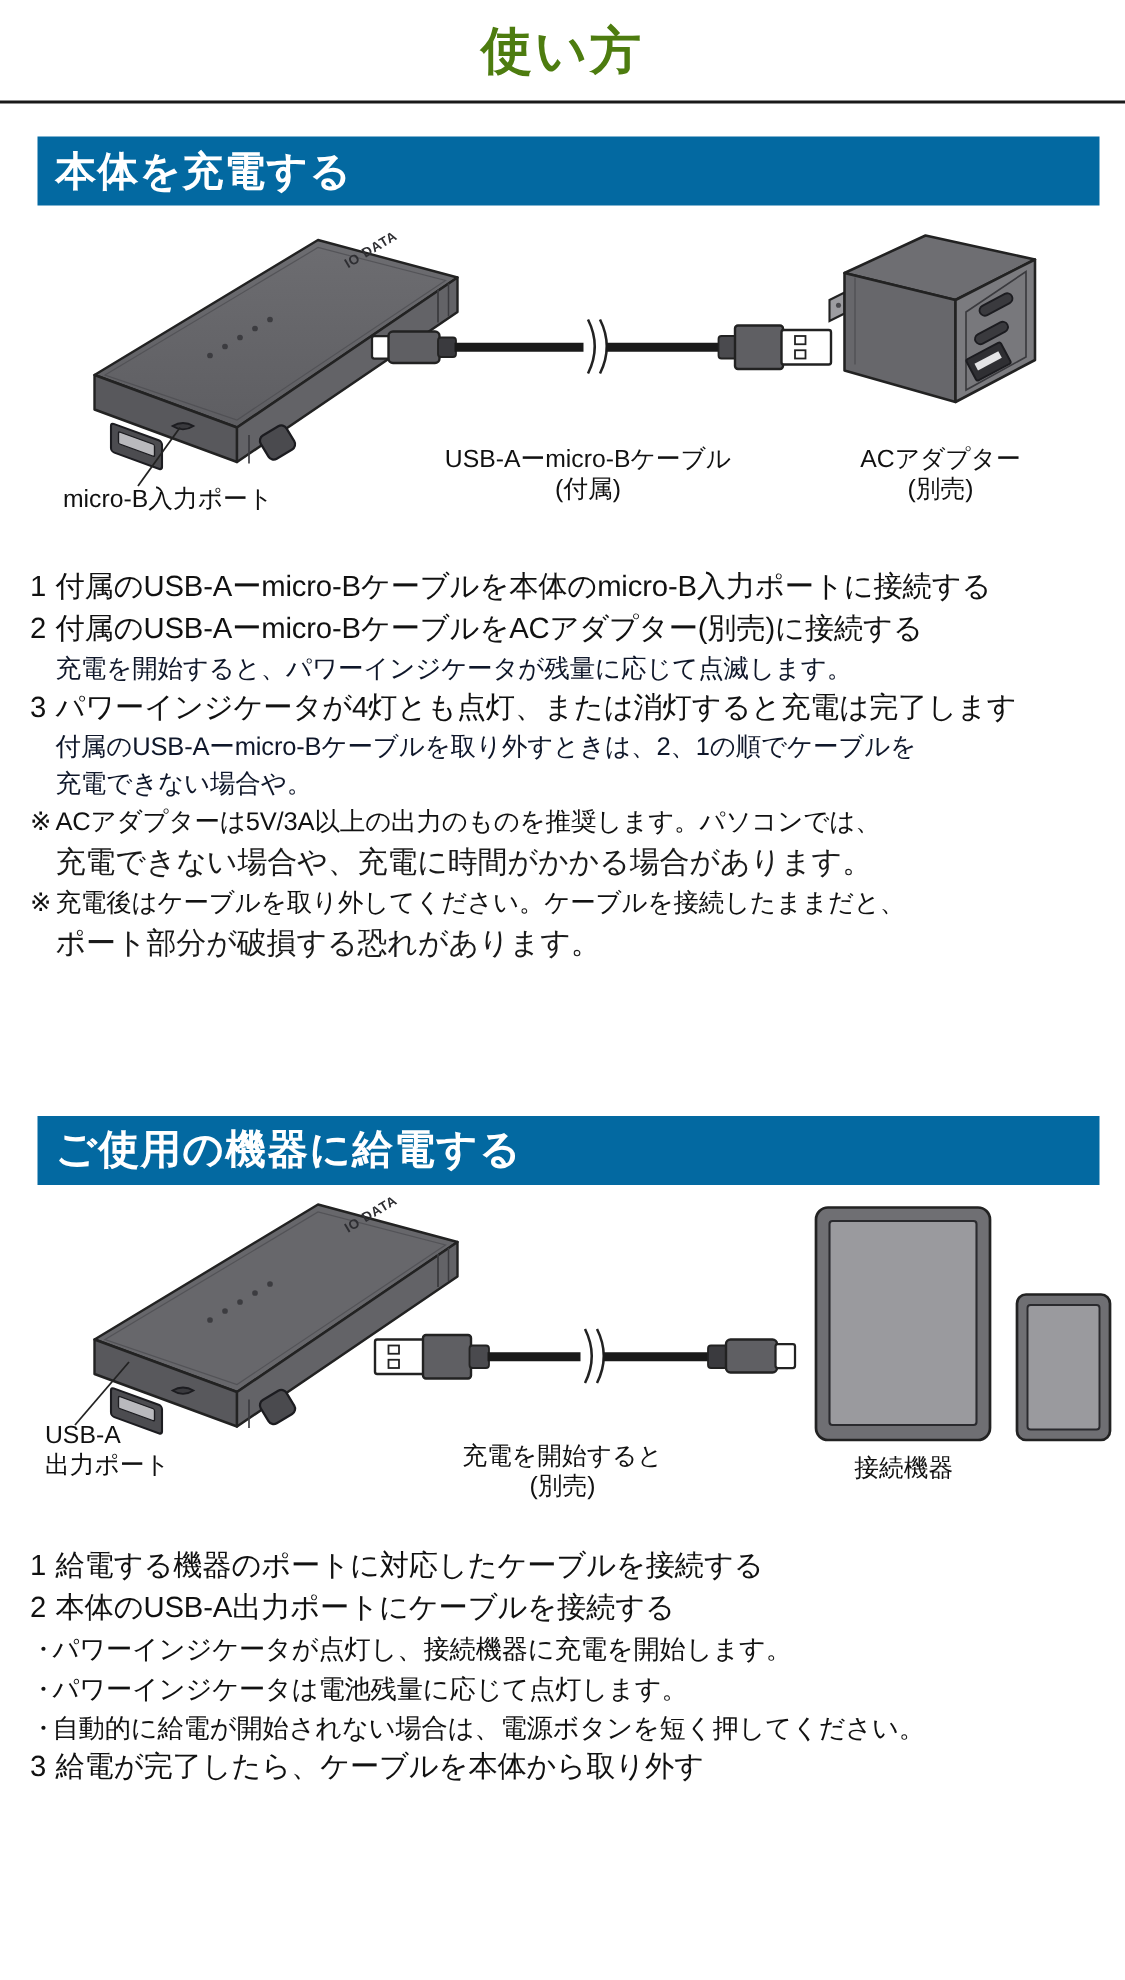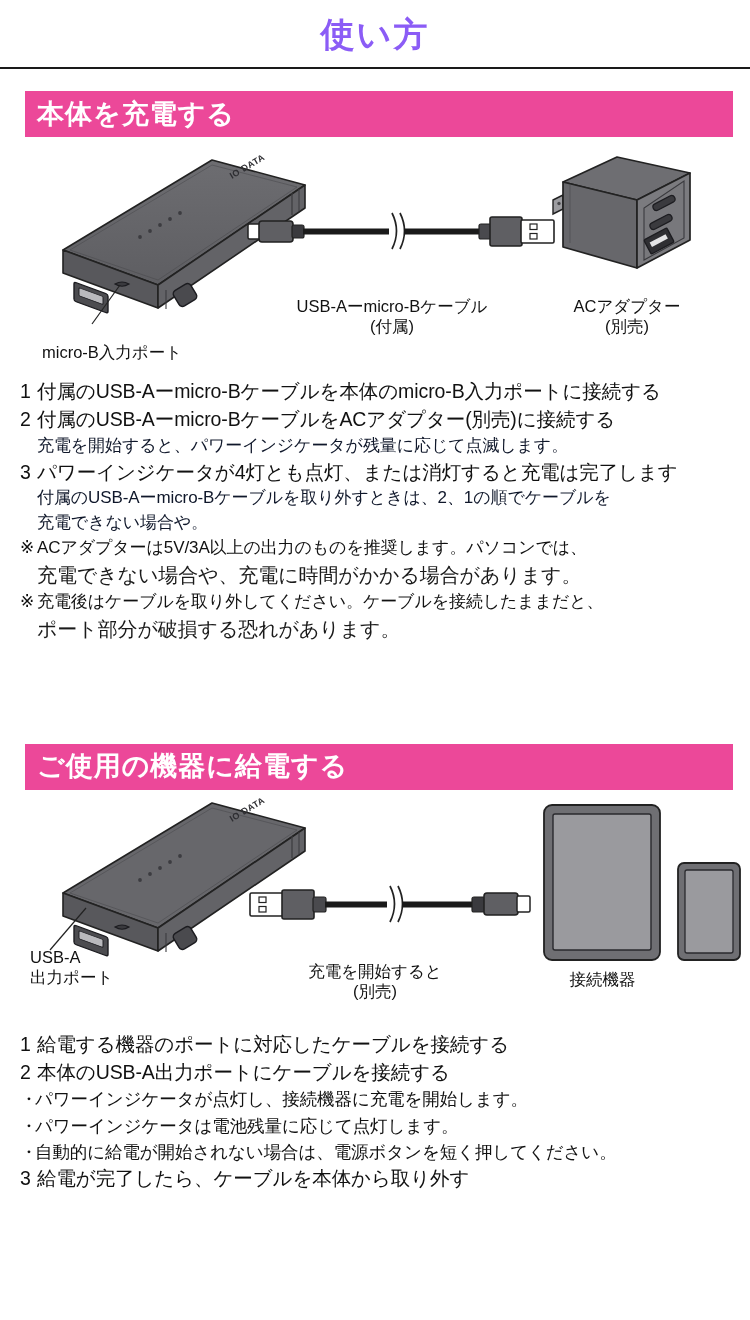--- a/index.html
+++ b/index.html
@@ -15,33 +15,33 @@
   .page{position:relative;width:750px;height:1320px;}
 
   
   .page-title{
     text-align:center;
     font-size:34px;
     font-weight:bold;
     letter-spacing:2px;
     padding-top:16px;
     line-height:1.1;
-    color:#8b5cf6;
+    color:#4d7c0f;
   }
   .title-rule{
     margin-top:14px;
     height:2px;
     background:#1a1a1a;
     width:750px;
   }
 
   
   .banner{
     margin:22px 17px 0 25px;
-    background:#ec4899;
+    background:#0369a1;
     height:46px;
     display:flex;
     align-items:center;
     padding-left:12px;
     box-sizing:border-box;
   }
   .banner-text{
     color:#ffffff;
     font-size:27px;
     font-weight:bold;
@@ -217,21 +217,21 @@
 
         <g transform="translate(659,104) rotate(-28)">
           <rect x="-13" y="-8" width="26" height="16" rx="1.5" fill="#2f2f33" stroke="#1c1c20" stroke-width="1.3"></rect>
           <rect x="-9" y="-3" width="18" height="5" fill="#e4e4e6"></rect>
         </g>
 
         <path d="M570,48 L570,106" stroke="#4e4e52" stroke-width="1" opacity="0.8"></path>
       </g>
     </svg>
 
-    <div class="fig-label" style="left:42px;top:187px;width:180px;text-align:left;margin-top:19px;">micro-B入力ポート</div>
+    <div class="fig-label" style="left:42px;top:187px;width:180px;text-align:left;">micro-B入力ポート</div>
 
     <div class="fig-label" style="left:272px;top:180px;width:240px;">(付属)</div>
     <div class="fig-label" style="left:272px;top:160px;width:240px;">USB-Aーmicro-Bケーブル</div>
 
     <div class="fig-label" style="left:552px;top:160px;width:150px;">ACアダプター</div>
     <div class="fig-label" style="left:552px;top:180px;width:150px;">(別売)</div>
   </div>
 
   <div class="steps">
     <div class="step">

